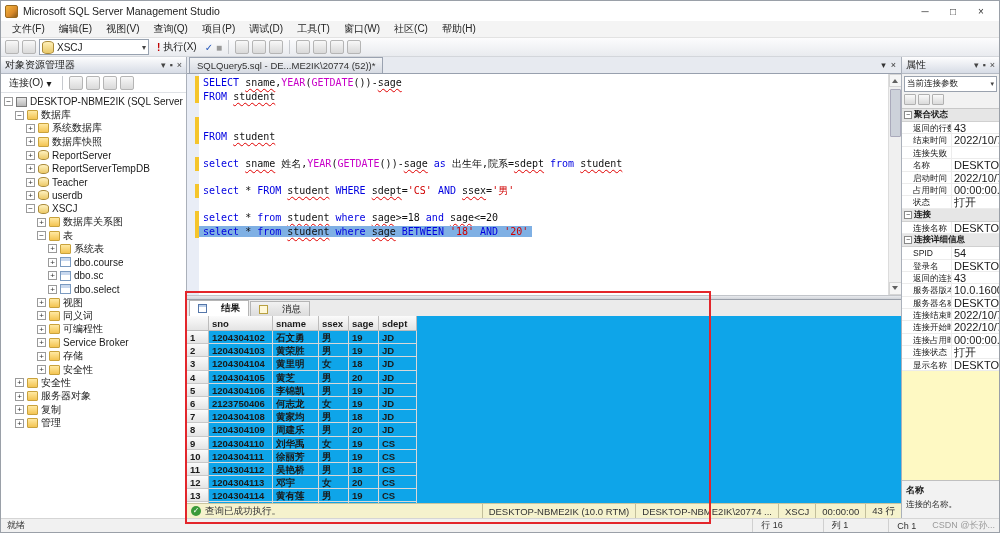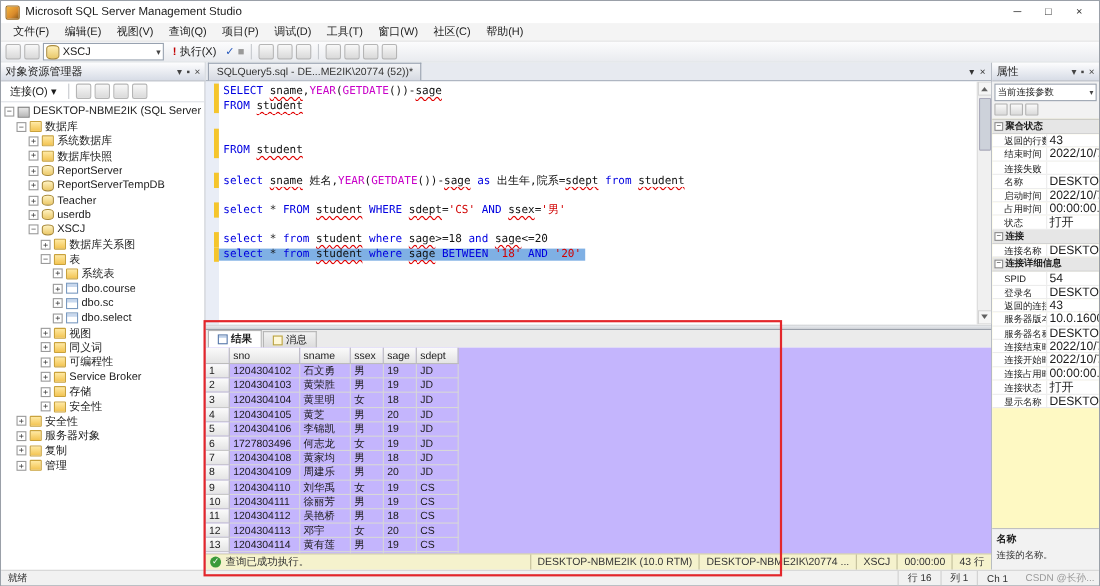--- a/index.html
+++ b/index.html
@@ -74,25 +74,25 @@
   .sbtn { width:13px; height:13px; background:#f5f5f5; border:1px solid #d5d5d5; display:flex; align-items:center; justify-content:center; flex:none; }
   .arr-up { width:0; height:0; border:3px solid transparent; border-bottom:4px solid #606060; margin-bottom:2px; }
   .arr-dn { width:0; height:0; border:3px solid transparent; border-top:4px solid #606060; margin-top:2px; }
   .thumb { width:11px; height:48px; background:#cdd2da; border:1px solid #aab; margin-top:2px; border-radius:1px; }
   .vspacer { flex:1; }
   .splitter { height:4px; flex:none; background:linear-gradient(#e8eaee,#d2d5da); border-top:1px solid #c2c5ca; }
 
   
   .results { height:204px; flex:none; display:flex; flex-direction:column; border-top:1px solid #9aa0aa; }
   .res-tabs { height:16px; flex:none; background:#ebebeb; display:flex; align-items:flex-end; padding-left:2px; font-size:9.5px; }
-  .res-tab { height:15px; display:flex; align-items:center; gap:3px; padding:0 8px; border:1px solid #b5b5b5; border-bottom:none; background:linear-gradient(#f2f2f2,#dcdcdc); margin-right:1px; }
+  .res-tab { height:15px; display:flex; align-items:center; gap:14px; padding:0 8px; border:1px solid #b5b5b5; border-bottom:none; background:linear-gradient(#f2f2f2,#dcdcdc); margin-right:1px; }
   .res-tab.active { background:#fff; font-weight:bold; height:16px; }
   .rt-ico-grid { width:9px; height:9px; background:#fff; border:1px solid #5577aa; box-shadow:inset 0 2px 0 #bcd0ea; }
   .rt-ico-msg { width:9px; height:9px; background:#fff8d8; border:1px solid #b8a040; }
-  .grid { flex:1; min-height:0; background:#c4b5fd; overflow:hidden; position:relative; font-size:9.5px; }
+  .grid { flex:1; min-height:0; background:#0ea5e9; overflow:hidden; position:relative; font-size:9.5px;font-weight:bold; }
   .ghead-row, .grow { display:flex; }
   .gcell { flex:none; height:13.2px; line-height:13px; padding:0 3px; border-right:1px solid #d8d8d8; border-bottom:1px solid #d8d8d8; overflow:hidden; white-space:nowrap; }
   .ghead { background:linear-gradient(#fbfbfb,#e4e4e4); border-right:1px solid #bcbcbc; border-bottom:1px solid #bcbcbc; height:15px; line-height:15px; }
   .grownum { background:linear-gradient(#fbfbfb,#e4e4e4); border-right:1px solid #bcbcbc; border-bottom:1px solid #c8c8c8; }
   .gc0 { width:22px; }
   .ghead-row > .gcell:nth-child(2), .grow > .gcell:nth-child(2) { width:64px; }
   .ghead-row > .gcell:nth-child(3), .grow > .gcell:nth-child(3) { width:46px; }
   .ghead-row > .gcell:nth-child(4), .grow > .gcell:nth-child(4) { width:30px; }
   .ghead-row > .gcell:nth-child(5), .grow > .gcell:nth-child(5) { width:30px; }
   .ghead-row > .gcell:nth-child(6), .grow > .gcell:nth-child(6) { width:38px; }
@@ -461,21 +461,21 @@
               <div class="grow">
                 <div class="gcell grownum gc0">5</div>
                 <div class="gcell">1204304106</div>
                 <div class="gcell">李锦凯</div>
                 <div class="gcell">男</div>
                 <div class="gcell">19</div>
                 <div class="gcell">JD</div>
               </div>
               <div class="grow">
                 <div class="gcell grownum gc0">6</div>
-                <div class="gcell">1727803496</div>
+                <div class="gcell">2123750406</div>
                 <div class="gcell">何志龙</div>
                 <div class="gcell">女</div>
                 <div class="gcell">19</div>
                 <div class="gcell">JD</div>
               </div>
               <div class="grow">
                 <div class="gcell grownum gc0">7</div>
                 <div class="gcell">1204304108</div>
                 <div class="gcell">黄家均</div>
                 <div class="gcell">男</div>
@@ -659,21 +659,21 @@
       <div class="prop-desc">
         <div class="pd-name">名称</div>
         <div class="pd-text">连接的名称。</div>
       </div>
     </div>
   </div>
 
   <div class="statusbar">
     <span class="ready">就绪</span>
     <span class="sb-spacer"></span>
-    <span style="display:flex;height:100%;">
+    <span style="display:flex;height:100%;gap:32px;">
         <div class="bseg">行 16</div>
         <div class="bseg">列 1</div>
         <div class="bseg">Ch 1</div>
       </span>
     <span class="watermark">CSDN @长孙...</span>
   </div>
 
 </div>
 
 <div class="annotation"></div>

